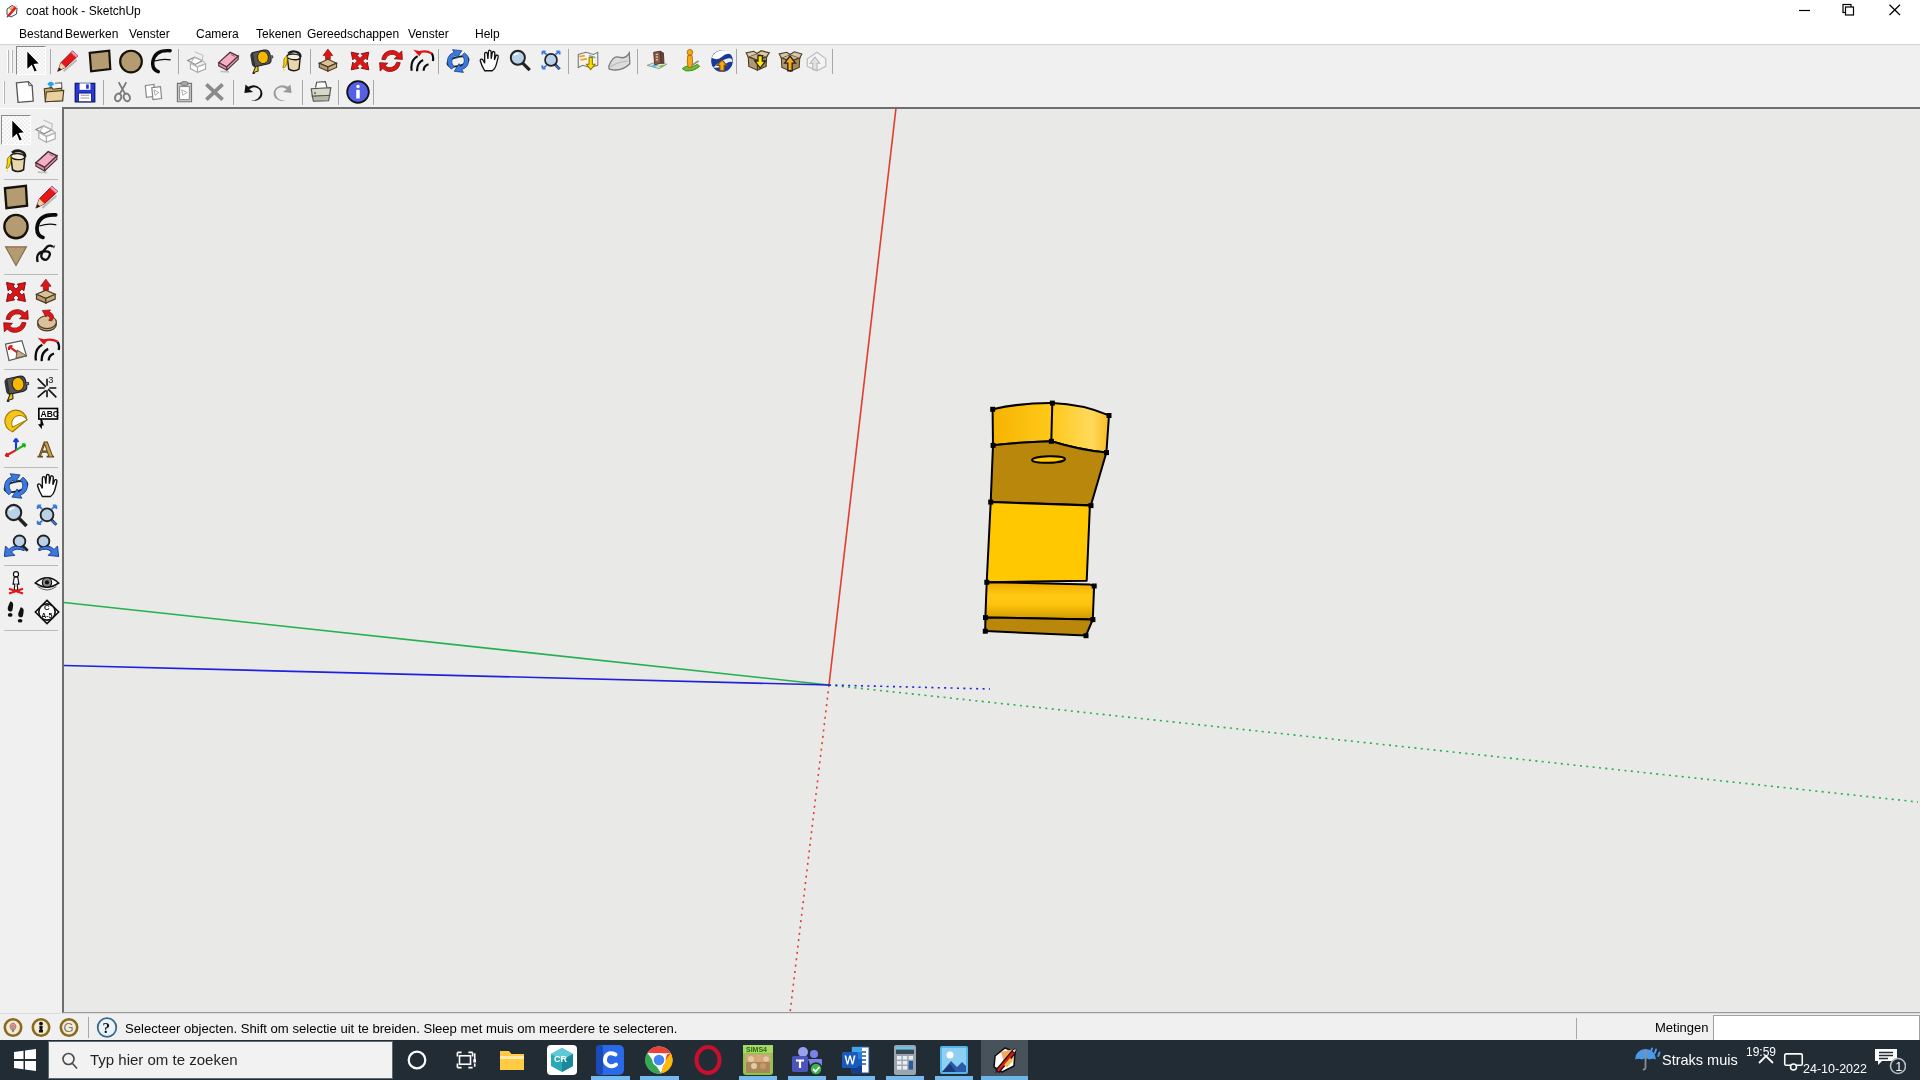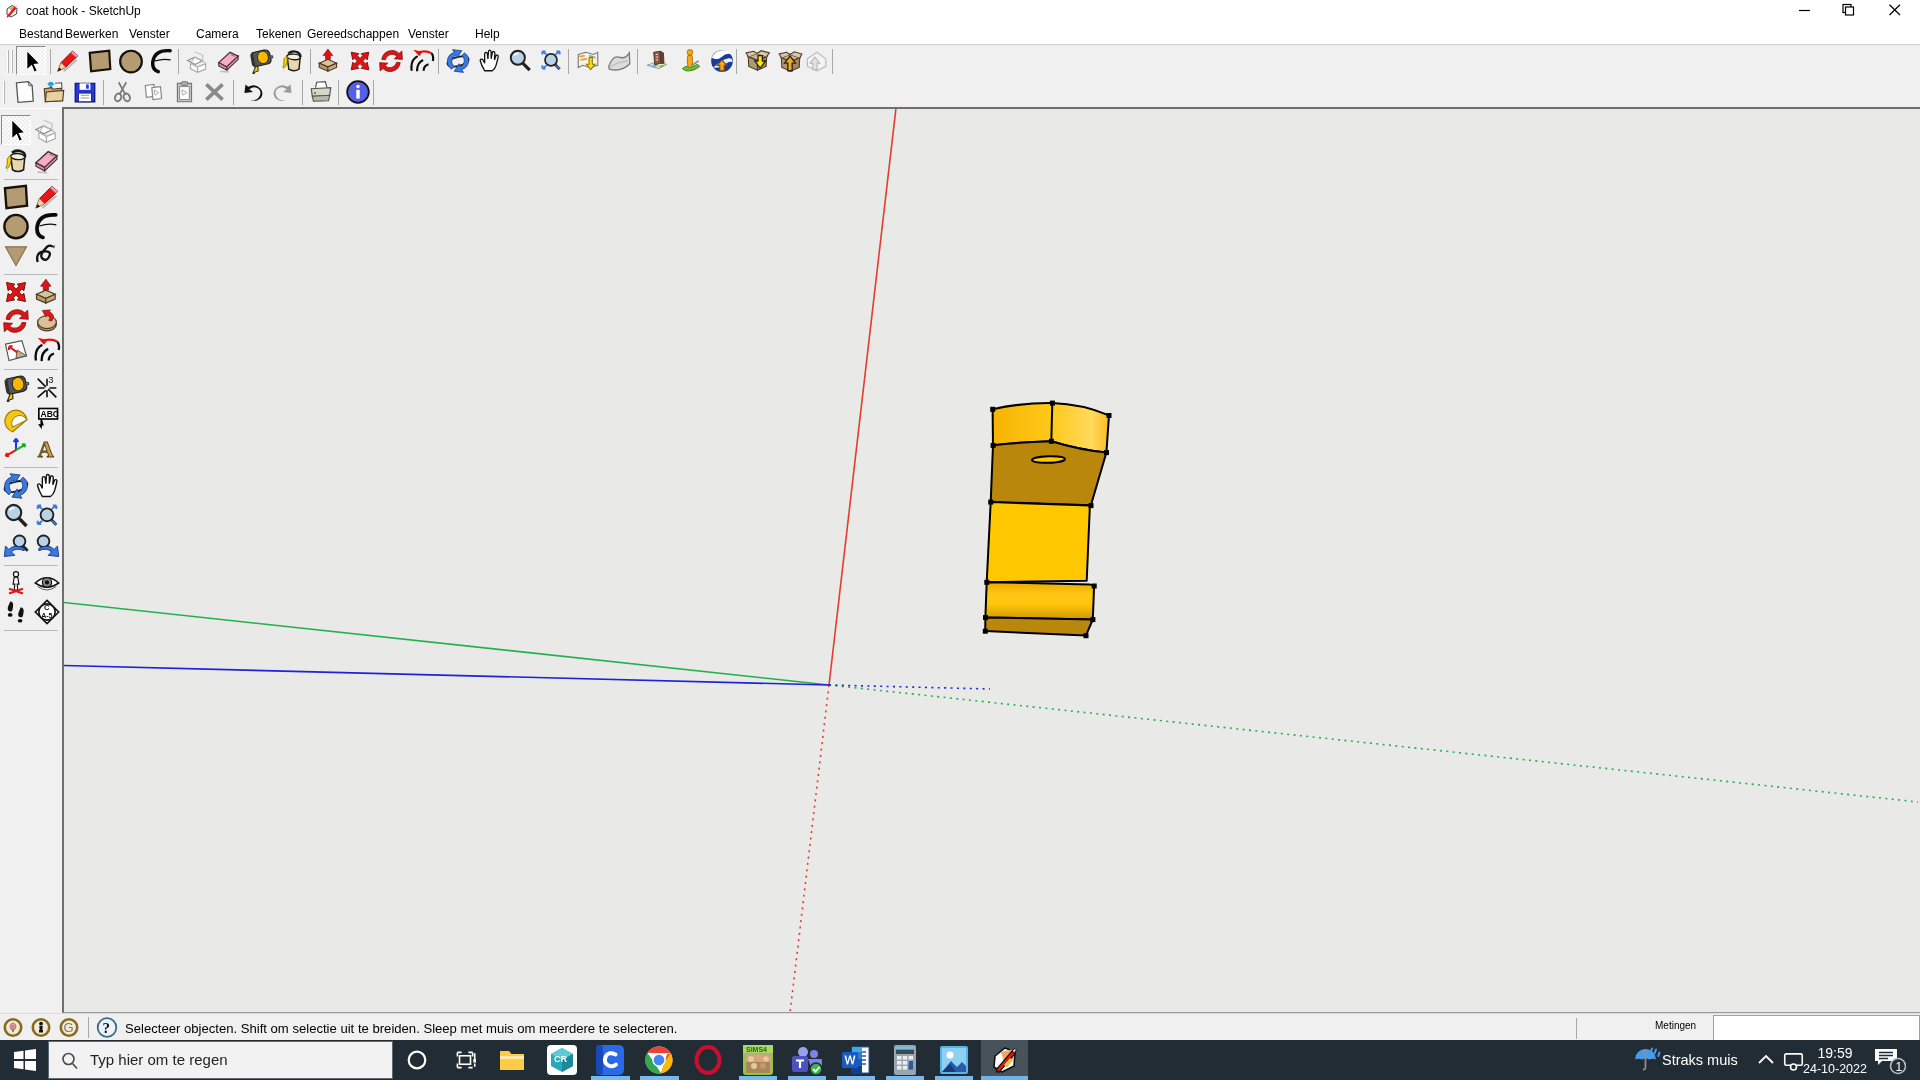--- a/index.html
+++ b/index.html
@@ -25,21 +25,21 @@
 .psep { position:absolute; left:4px; width:54px; height:1px; background:#b9b9b9; }
 .pbtn { position:absolute; width:28px; height:28px; }
 #selbtn2 { position:absolute; left:1px; top:6px; width:30px; height:30px; background:#f6f6f6;
   background-image:repeating-conic-gradient(#fbfbfb 0% 25%, #eeeeee 0% 50%); background-size:4px 4px;
   border:1px solid #8a8a8a; border-right-color:#fff; border-bottom-color:#fff; }
 #canvas { position:absolute; left:62px; top:107px; width:1858px; height:906px; background:#e9e9e8;
   border-top:2px solid #6e6e6e; border-left:2px solid #6e6e6e; border-bottom:1px solid #9a9a9a; }
 #statusbar { position:absolute; left:0; top:1013px; width:1920px; height:27px; background:#f0f0f0;
   border-top:1px solid #dcdcdc; }
 #status-text { position:absolute; left:125px; top:7px; font-size:13.1px; color:#000; }
-#metingen { position:absolute; left:1655px; top:6px; font-size:10px; color:#000; }
+#metingen { position:absolute; left:1655px; top:6px; font-size:13px; color:#000; }
 #ssep { position:absolute; left:1576px; top:4px; width:1px; height:21px; background:#a8a8a8; }
 #mbox { position:absolute; left:1713px; top:1px; width:207px; height:26px; background:#fff;
   border:1px solid #a0a0a0; }
 #taskbar { position:absolute; left:0; top:1040px; width:1920px; height:40px; background:#212c35; }
 #searchbox { position:absolute; left:48px; top:1px; width:345px; height:38px; background:#f2f2f2;
   border:1px solid #5e6a72; }
 #search-text { position:absolute; left:90px; top:11px; font-size:15px; color:#242424; }
 .underline { position:absolute; top:36px; height:4px; background:#76b9ed; }
 #sk-active { position:absolute; left:981px; top:0; width:47px; height:40px; background:#48525b; }
 .trayt { position:absolute; color:#fff; font-size:12px; width:80px; text-align:center; }
@@ -716,21 +716,21 @@
 </div>
 <div id="taskbar">
   <svg width="24" height="24" style="position:absolute;left:13px;top:8px" viewBox="0 0 24 24">
     <path d="M1,4 L10.5,2.7 L10.5,11 L1,11 Z M12,2.5 L23,1 L23,11 L12,11 Z M1,13 L10.5,13 L10.5,21.3 L1,20 Z M12,13 L23,13 L23,23 L12,21.5 Z" fill="#fff"></path>
   </svg>
   <div id="searchbox"></div>
   <svg width="20" height="20" style="position:absolute;left:60px;top:11px" viewBox="0 0 20 20">
     <circle cx="8.5" cy="8" r="5.5" fill="none" stroke="#4a4a4a" stroke-width="1.6"></circle>
     <path d="M12.5,12.5 L17,17.5" stroke="#4a4a4a" stroke-width="1.6"></path>
   </svg>
-  <div id="search-text">Typ hier om te regen</div>
+  <div id="search-text">Typ hier om te zoeken</div>
   <svg width="26" height="26" style="position:absolute;left:404px;top:7px" viewBox="0 0 26 26">
     <circle cx="13" cy="13" r="8.3" fill="none" stroke="#fdfdfd" stroke-width="2.2"></circle>
   </svg>
   <svg width="22" height="22" style="position:absolute;left:454px;top:9px" viewBox="0 0 26 26">
     <g stroke="#fdfdfd" fill="none" stroke-width="1.9">
       <path d="M4,4 L4,9 M4,4 L9,4 M17,4 L22,4 M22,4 L22,9 M4,17 L4,22 M4,22 L9,22 M17,22 L22,22"></path>
       <rect x="6.5" y="8" width="13" height="10"></rect>
       <path d="M24.5,5 L24.5,13 M24.5,17 L24.5,21"></path>
     </g>
     <rect x="22.8" y="12" width="3.4" height="4" fill="#fdfdfd"></rect>
@@ -853,21 +853,21 @@
     <path d="M19,2.5 L17.8,6 M23,3.5 L21.8,7 M26.5,6.5 L25.3,10" stroke="#4a9ae8" stroke-width="2" stroke-linecap="round"></path>
   </svg>
   <div class="trayt" style="left:1662px;top:12px;width:90px;font-size:14.5px;text-align:left">Straks muis</div>
   <svg width="20" height="20" style="position:absolute;left:1756px;top:10px" viewBox="0 0 20 20">
     <path d="M3,13 L10,6 L17,13" fill="none" stroke="#fdfdfd" stroke-width="1.8"></path>
   </svg>
   <svg width="21" height="22" style="position:absolute;left:1783px;top:9px" viewBox="0 0 24 24">
     <rect x="2" y="5" width="20" height="13" rx="1.5" fill="none" stroke="#fdfdfd" stroke-width="1.8"></rect>
     <circle cx="12" cy="20" r="3.4" fill="#212c35" stroke="#fdfdfd" stroke-width="1.8"></circle>
   </svg>
-  <div class="trayt" style="left:1795px;top:5px;font-size:14px">19:59</div>
+  <div class="trayt" style="left:1721px;top:5px;font-size:12px">19:59</div>
   <div class="trayt" style="left:1795px;top:22px;font-size:12.5px">24-10-2022</div>
   <svg width="34" height="30" style="position:absolute;left:1872px;top:6px" viewBox="0 0 34 30">
     <path d="M3,3 L25,3 L25,15 L10,15 L6,19 L6,15 L3,15 Z" fill="#fdfdfd"></path>
     <path d="M7,6.5 L21,6.5 M7,9.5 L21,9.5 M7,12.5 L16,12.5" stroke="#212c35" stroke-width="1.6"></path>
     <circle cx="26" cy="20" r="7.5" fill="#212c35" stroke="#b8bcc0" stroke-width="1.6"></circle>
     <text x="23.5" y="24.5" font-size="12" font-family="Liberation Sans" fill="#fff">1</text>
   </svg>
 </div>
 
 </body></html>

